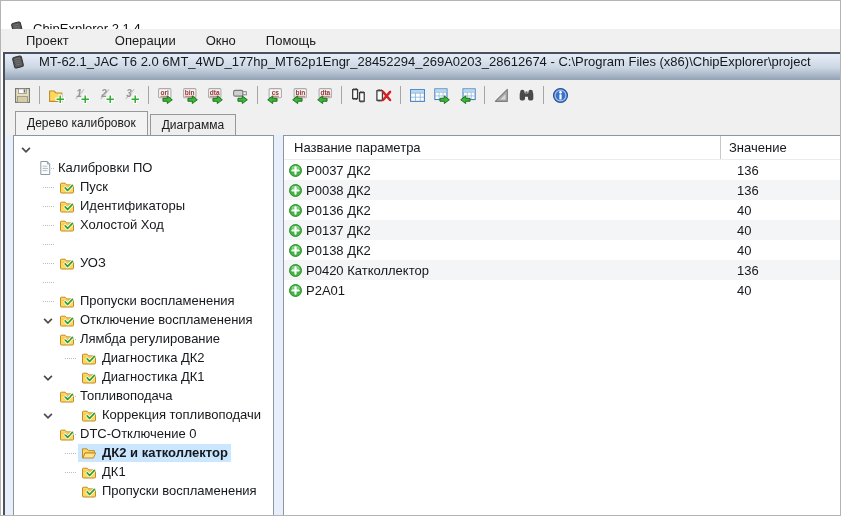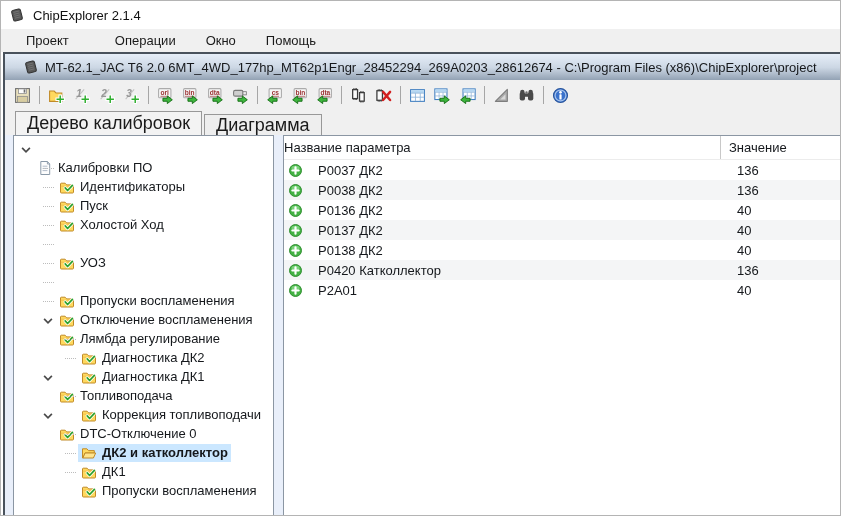--- a/index.html
+++ b/index.html
@@ -1,54 +1,54 @@
 <!DOCTYPE html>
 <html><head>
 <meta charset="utf-8">
 <style>
   html,body{margin:0;padding:0;background:#dcdcdc;}
   *{box-sizing:border-box;font-family:"Liberation Sans",sans-serif;}
   .app{position:relative;width:841px;height:516px;background:#ffffff;overflow:hidden;border:1px solid #b4b4b4;}
   
-  .titlebar{position:absolute;left:0;top:0;right:0;height:28px;background:#ffffff;display:flex;align-items:center;padding-left:8px;gap:8px;}
+  .titlebar{position:absolute;left:0;top:13px;right:0;height:28px;background:#ffffff;display:flex;align-items:center;padding-left:8px;gap:8px;}
   .titlebar .title-text{font-size:13px;color:#111;}
   .ic{display:inline-flex;width:16px;height:16px;}
   .menubar{position:absolute;left:0;top:28px;right:0;height:23px;background:#f0f0f0;display:flex;align-items:center;padding-left:10px;font-size:13px;color:#1a1a1a;}
   .menu-item{padding:2px 15px;cursor:default;}
   .menu-item:first-child{margin-right:16px;}
   
   .docwin{position:absolute;left:2px;top:51px;right:-3px;bottom:-3px;border:2px solid #49525c;background:#f0f0f0;}
-  .doc-titlebar{height:26px;background:linear-gradient(180deg,#e6eef8 0%,#ccd7e4 52%,#93a2b4 100%);display:flex;align-items:center;padding-left:18px;gap:6px;overflow:hidden;white-space:nowrap;}
+  .doc-titlebar{height:26px;background:linear-gradient(180deg,#e6eef8 0%,#ccd7e4 52%,#93a2b4 100%);display:flex;padding-left:5px;gap:13px;overflow:hidden;white-space:nowrap;}
   .doc-title-text{font-size:13px;color:#16181b;}
   .toolbar{height:30px;display:flex;align-items:center;padding-left:5px;background:#f0f0f0;}
   .tb-btn{width:25px;height:24px;display:flex;align-items:center;justify-content:center;border:1px solid transparent;border-radius:2px;}
   .tb-ic{display:inline-flex;width:17px;height:17px;}
   .tb-sep{width:1px;height:18px;background:#a6a6a6;margin:0 4px;}
   .tabbar{height:25px;display:flex;align-items:flex-end;padding-left:10px;background:#f0f0f0;}
-  .tab{height:21px;line-height:20px;padding:0 11px;font-size:18px;color:#1a1a1a;background:#eeeeee;border:1px solid #989898;border-bottom:none;margin-right:2px;}
+  .tab{height:21px;line-height:20px;padding:0 11px;font-size:12px;color:#1a1a1a;background:#eeeeee;border:1px solid #989898;border-bottom:none;margin-right:2px;}
   .tab.active{height:24px;line-height:23px;background:#f3f3f3;z-index:2;}
   .client{position:absolute;left:0;top:81px;right:0;bottom:0;background:#e9effa;}
   
   .tree-panel{position:absolute;left:8px;top:0;width:261px;bottom:-2px;background:#fff;border:1px solid #8b96a3;overflow:hidden;padding-top:4px;}
   .tree-row{height:19px;display:flex;align-items:center;font-size:13px;color:#15181c;white-space:nowrap;}
   .tree-indent{display:inline-block;height:1px;}
   .tree-chev{width:16px;display:inline-flex;justify-content:center;align-items:center;}
   .dot-stub{display:inline-block;width:11px;height:0;border-top:1px dotted #bcbcbc;}
   .tree-content{display:inline-flex;align-items:center;gap:5px;padding:1px 3px;margin-top:36px;}
   .tree-row.selected .tree-content{background:#cbe7ff;font-weight:bold;}
   .tree-ic{display:inline-flex;width:16px;height:16px;}
   
   .table-panel{position:absolute;left:278px;right:-4px;top:0;bottom:-2px;background:#fff;border:1px solid #8b96a3;overflow:hidden;}
   .t-head{position:relative;height:24px;display:flex;align-items:center;font-size:13px;color:#15181c;border-bottom:1px solid #ececec;}
-  .h-name{padding-left:0;flex:0 0 436px;}
+  .h-name{padding-left:10px;flex:0 0 436px;}
   .h-val{border-left:1px solid #c8c8c8;padding-left:8px;height:100%;display:flex;align-items:center;}
   .param-row{position:relative;height:20px;display:flex;align-items:center;font-size:13px;color:#15181c;}
   .param-row.alt{background:#f4f5f6;}
   .p-ic{display:inline-flex;width:15px;height:15px;margin-left:4px;}
-  .p-name{padding-left:15px;}
+  .p-name{padding-left:3px;}
   .p-val{position:absolute;left:444px;padding-left:9px;}
 </style>
 </head>
 <body>
 
 <div class="app">
 
   <div class="titlebar">
     <span class="ic">
         <svg width="100%" height="100%" viewBox="0 0 16 16" xmlns="http://www.w3.org/2000/svg">
@@ -309,38 +309,38 @@
             </span>
             <span class="tree-content">
               <span class="tree-ic">
                 <svg width="100%" height="100%" viewBox="0 0 16 16" xmlns="http://www.w3.org/2000/svg">
                   <path d="M1.5 5c0-.4.3-.8.8-.8h3.8l1.6 1.7h6c.4 0 .8.3.8.8v6.5c0 .4-.3.8-.8.8H2.3c-.4 0-.8-.3-.8-.8z" fill="#ffd95e" stroke="#c08a28"></path>
                   <path d="M1.8 7.2h12.4" stroke="#eebd4e" stroke-width="0.8"></path>
                   <path d="M6.2 8.9l2.4 2.6 4.8-5.2" fill="none" stroke="#ffffff" stroke-width="3.2" stroke-linecap="round" stroke-linejoin="round"></path>
                   <path d="M6.2 8.9l2.4 2.6 4.8-5.2" fill="none" stroke="#2ba12b" stroke-width="1.7" stroke-linecap="round" stroke-linejoin="round"></path>
                 </svg>
               </span>
+              <span>Пуск</span>
+            </span>
+          </div>
+          <div class="tree-row">
+            <span class="tree-indent" style="width: 26px;"></span>
+            <span class="tree-chev">
+              <i class="dot-stub"></i>
+            </span>
+            <span class="tree-content">
+              <span class="tree-ic">
+                <svg width="100%" height="100%" viewBox="0 0 16 16" xmlns="http://www.w3.org/2000/svg">
+                  <path d="M1.5 5c0-.4.3-.8.8-.8h3.8l1.6 1.7h6c.4 0 .8.3.8.8v6.5c0 .4-.3.8-.8.8H2.3c-.4 0-.8-.3-.8-.8z" fill="#ffd95e" stroke="#c08a28"></path>
+                  <path d="M1.8 7.2h12.4" stroke="#eebd4e" stroke-width="0.8"></path>
+                  <path d="M6.2 8.9l2.4 2.6 4.8-5.2" fill="none" stroke="#ffffff" stroke-width="3.2" stroke-linecap="round" stroke-linejoin="round"></path>
+                  <path d="M6.2 8.9l2.4 2.6 4.8-5.2" fill="none" stroke="#2ba12b" stroke-width="1.7" stroke-linecap="round" stroke-linejoin="round"></path>
+                </svg>
+              </span>
               <span>Идентификаторы</span>
-            </span>
-          </div>
-          <div class="tree-row">
-            <span class="tree-indent" style="width: 26px;"></span>
-            <span class="tree-chev">
-              <i class="dot-stub"></i>
-            </span>
-            <span class="tree-content">
-              <span class="tree-ic">
-                <svg width="100%" height="100%" viewBox="0 0 16 16" xmlns="http://www.w3.org/2000/svg">
-                  <path d="M1.5 5c0-.4.3-.8.8-.8h3.8l1.6 1.7h6c.4 0 .8.3.8.8v6.5c0 .4-.3.8-.8.8H2.3c-.4 0-.8-.3-.8-.8z" fill="#ffd95e" stroke="#c08a28"></path>
-                  <path d="M1.8 7.2h12.4" stroke="#eebd4e" stroke-width="0.8"></path>
-                  <path d="M6.2 8.9l2.4 2.6 4.8-5.2" fill="none" stroke="#ffffff" stroke-width="3.2" stroke-linecap="round" stroke-linejoin="round"></path>
-                  <path d="M6.2 8.9l2.4 2.6 4.8-5.2" fill="none" stroke="#2ba12b" stroke-width="1.7" stroke-linecap="round" stroke-linejoin="round"></path>
-                </svg>
-              </span>
-              <span>Пуск</span>
             </span>
           </div>
           <div class="tree-row">
             <span class="tree-indent" style="width: 26px;"></span>
             <span class="tree-chev">
               <i class="dot-stub"></i>
             </span>
             <span class="tree-content">
               <span class="tree-ic">
                 <svg width="100%" height="100%" viewBox="0 0 16 16" xmlns="http://www.w3.org/2000/svg">

